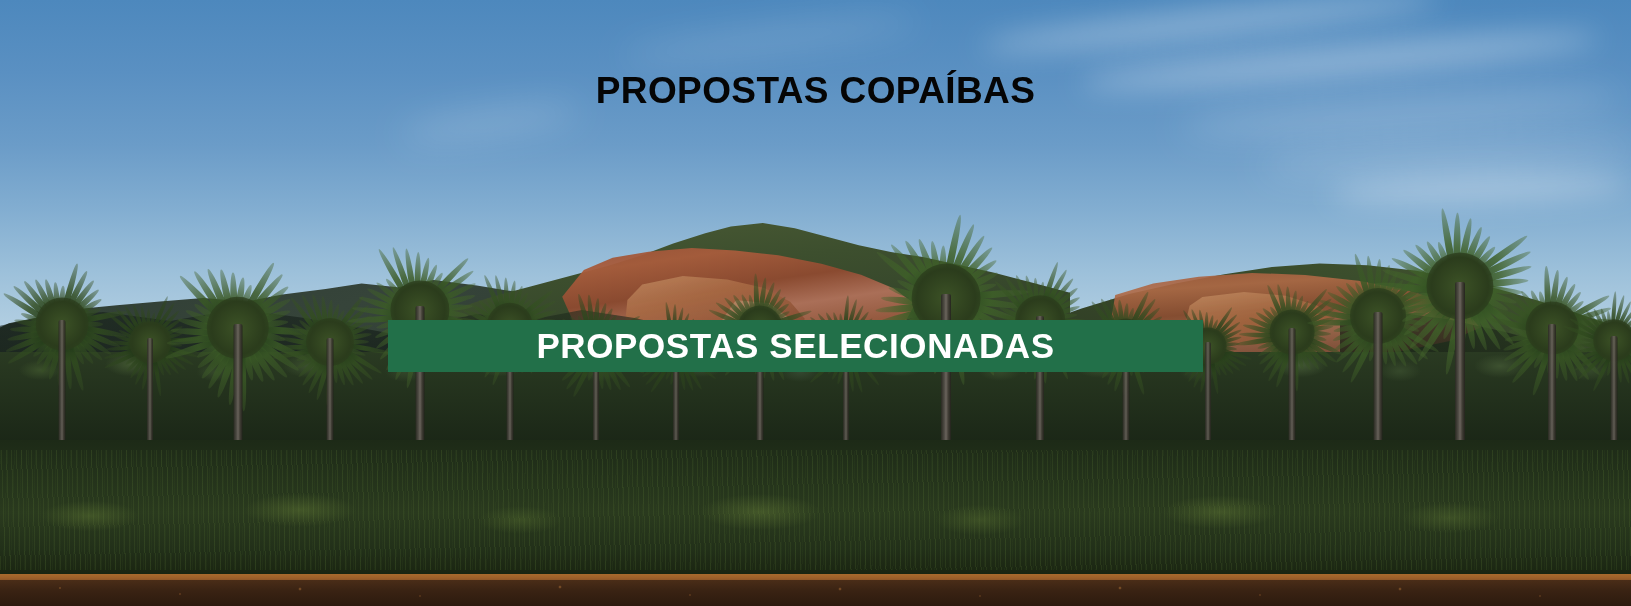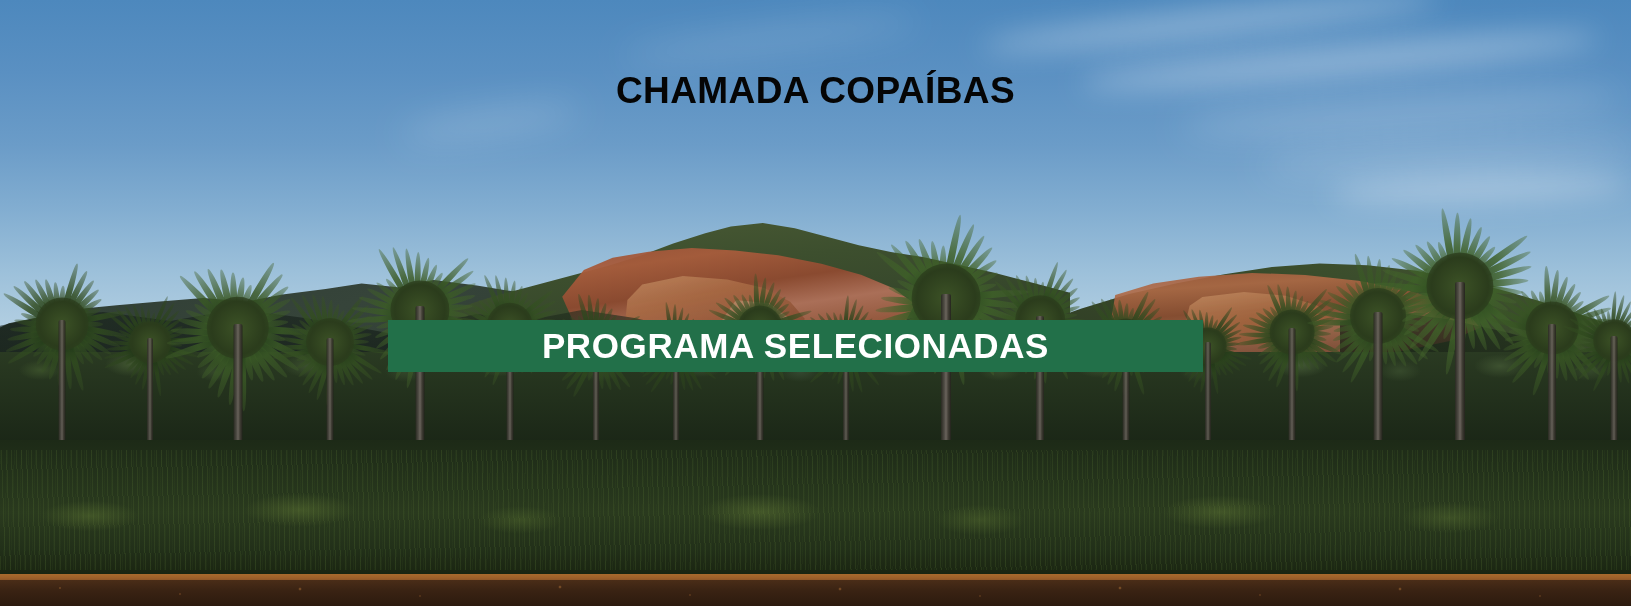--- a/index.html
+++ b/index.html
@@ -983,20 +983,20 @@
 
   <div class="scrub"></div>
   <div class="scrub-tex"></div>
   <div class="scrub-hl"></div>
 
   <div class="soil-bright"></div>
   <div class="soil-dark"></div>
   <div class="soil-specks"></div>
 
   <div class="title">
-    <span>CHAMADA COPAÍBAS</span>
+    <span>PROPOSTAS COPAÍBAS</span>
   </div>
 
   <div class="banner">
-    <span>PROGRAMA SELECIONADAS</span>
+    <span>PROPOSTAS SELECIONADAS</span>
   </div>
 
 </div>
 
 </body></html>

